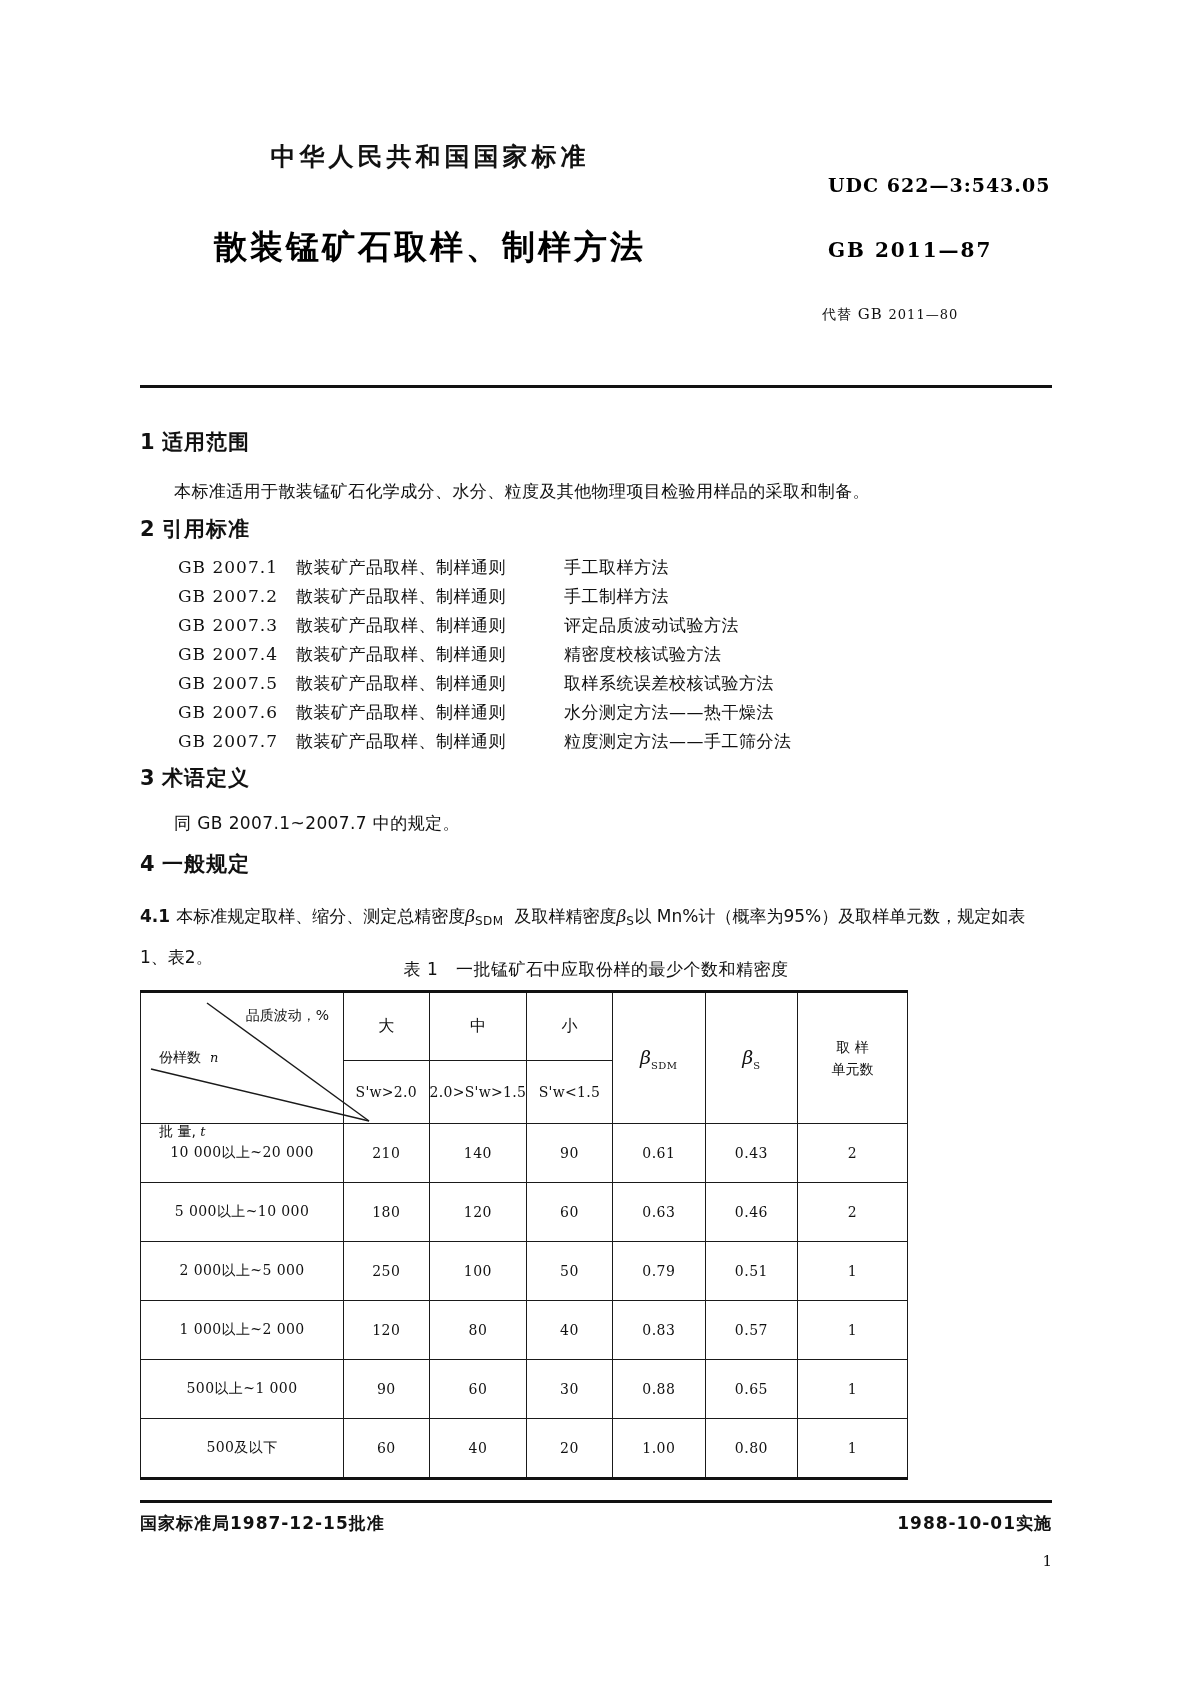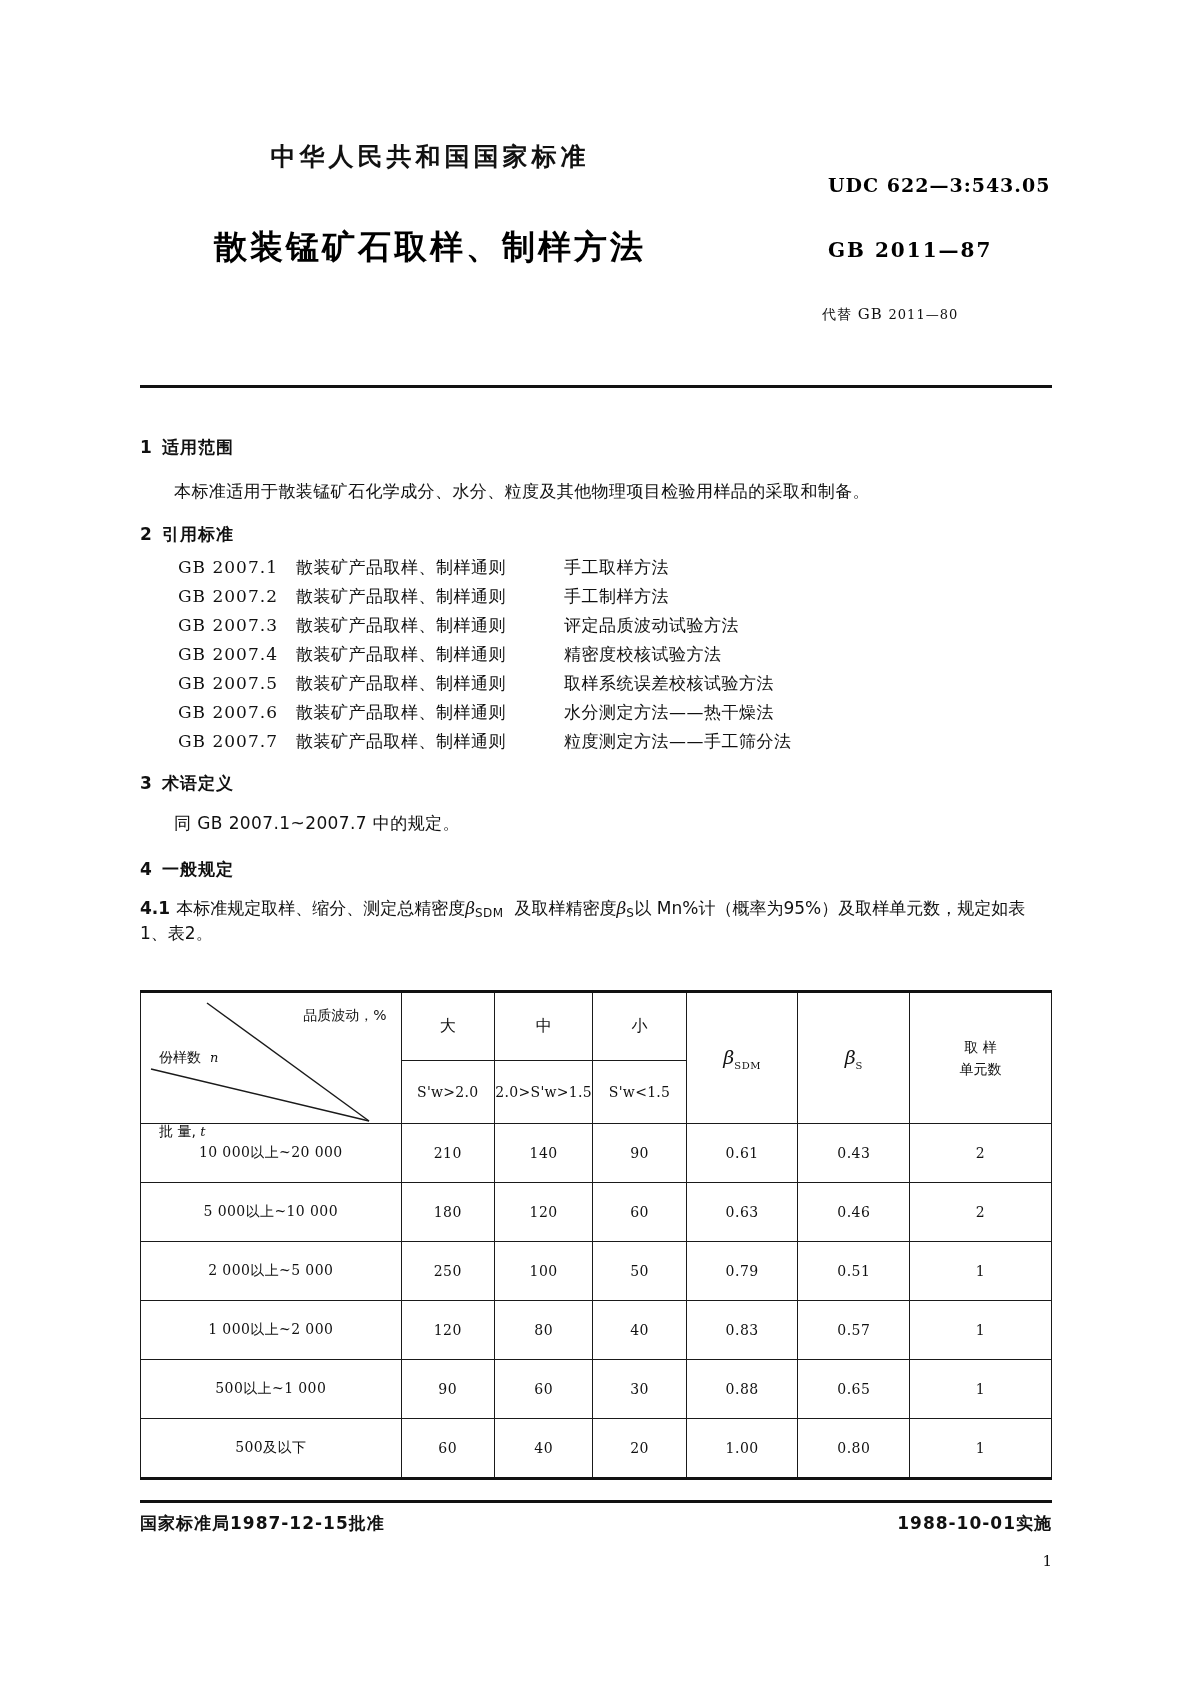--- a/index.html
+++ b/index.html
@@ -48,51 +48,51 @@
   .replaces .sm{font-size:13px;}
 
   .rule{
     position:absolute;left:140px;top:385px;width:912px;height:0;
     border-top:3px solid #111;
   }
 
   
   .body{position:absolute;left:0;top:0;width:1191px;}
   .sec-h{
-    position:absolute;font-size:17px;font-weight:700;color:#111;letter-spacing:1px;margin-top:8px;
+    position:absolute;font-size:21px;font-weight:700;color:#111;letter-spacing:1px;
   }
   .sec-h .num{display:inline-block;min-width:22px;}
   .para{
     position:absolute;font-size:17px;color:#111;letter-spacing:0.4px;line-height:26px;
   }
 
   .reflist{position:absolute;left:178px;top:556px;}
   .refrow{display:flex;align-items:baseline;height:29px;font-size:17px;color:#111;}
   .refrow .code{
     font-family:"DejaVu Serif","Liberation Serif",serif;
     width:118px;letter-spacing:1px;font-size:17px;
   }
   .refrow .gen{width:268px;letter-spacing:0.5px;}
   .refrow .sub{letter-spacing:0.5px;}
 
   .p41{
     position:absolute;left:140px;top:898px;width:912px;
-    font-size:17px;line-height:20px;color:#111;
+    font-size:17px;line-height:36px;color:#111;
   }
   .p41 .lead{font-weight:700;margin-right:6px;}
   .sym{font-family:"DejaVu Serif","Liberation Serif",serif;font-style:italic;}
   .sub-sm{font-size:12px;vertical-align:-3px;letter-spacing:0.5px;}
 
   
   .tbl-cap{
     position:absolute;left:140px;top:958px;width:912px;text-align:center;
     font-size:17px;color:#111;letter-spacing:0.5px;
   }
   .tbl-wrap{position:absolute;left:140px;top:990px;width:912px;}
-  table.t1{border-collapse:collapse;width:912px;
+  table.t1{border-collapse:collapse;width:768px;
     font-family:"DejaVu Serif","Liberation Serif",serif;font-size:14px;color:#111;}
   table.t1 td{border:1px solid #1a1a1a;text-align:center;vertical-align:middle;padding:0;}
   table.t1 tr.topline td{border-top:3px solid #111;}
   table.t1 tr.botline td{border-bottom:3px solid #111;margin-left:8px;}
   td.corner{position:relative;height:130px;width:258px;border-right:1px solid #1a1a1a;}
   .corner svg{position:absolute;left:0;top:0;}
   .c-qz{position:absolute;right:14px;top:14px;font-family:"DejaVu Sans","Liberation Sans",sans-serif;font-size:14px;}
   .c-fy{position:absolute;left:18px;top:56px;font-family:"DejaVu Sans","Liberation Sans",sans-serif;font-size:14px;}
   .c-pl{position:absolute;left:18px;top:98px;font-family:"DejaVu Sans","Liberation Sans",sans-serif;font-size:14px;margin-top:32px;}
   .c-fy .it,.c-pl .it{font-family:"DejaVu Serif","Liberation Serif",serif;font-style:italic;font-size:13px;}
@@ -197,20 +197,23 @@
 
     <div class="sec-h" style="left:140px;top:850px;">
       <span class="num">4</span><span>一般规定</span>
     </div>
 
     <div class="p41">
       <span class="lead">4.1</span><span>本标准规定取样、缩分、测定总精密度</span><span class="sym">β</span><span class="sub-sm">SDM</span>&nbsp;&nbsp;<span>及取样精密度</span><span class="sym">β</span><span class="sub-sm">S</span><span>以 Mn%计（概率为95%）及取样单元数，规定如表1、表2。</span>
     </div>
   </div>
 
+  <div class="tbl-cap">
+    <span>表 1</span>&nbsp;&nbsp;&nbsp;<span>一批锰矿石中应取份样的最少个数和精密度</span>
+  </div>
 
   <div class="tbl-wrap">
   <table class="t1">
     <tbody>
           <tr class="topline">
       <td class="corner" rowspan="2">
         <svg width="258" height="130">
           <line x1="66" y1="10" x2="228" y2="128" stroke="#1a1a1a" stroke-width="1.4"></line>
           <line x1="10" y1="76" x2="228" y2="128" stroke="#1a1a1a" stroke-width="1.4"></line>
         </svg>

